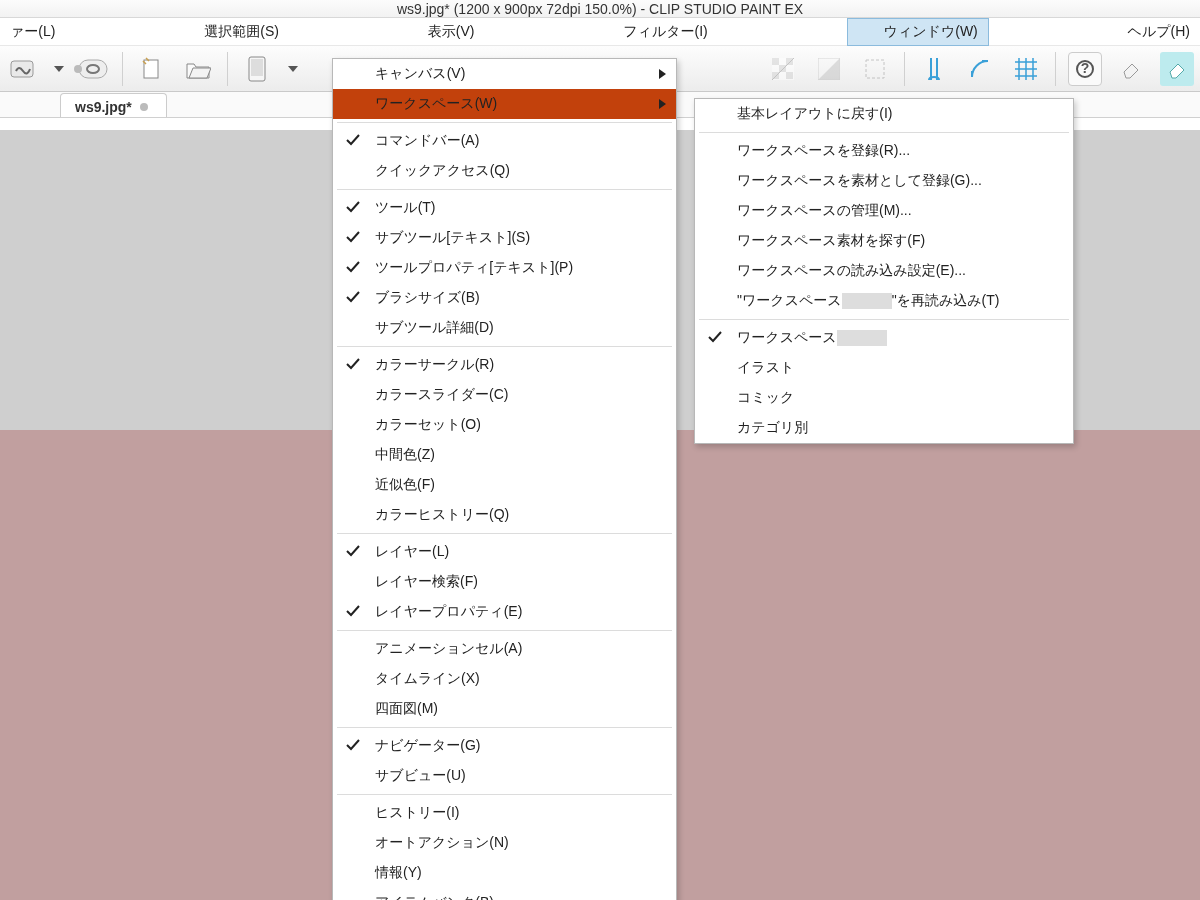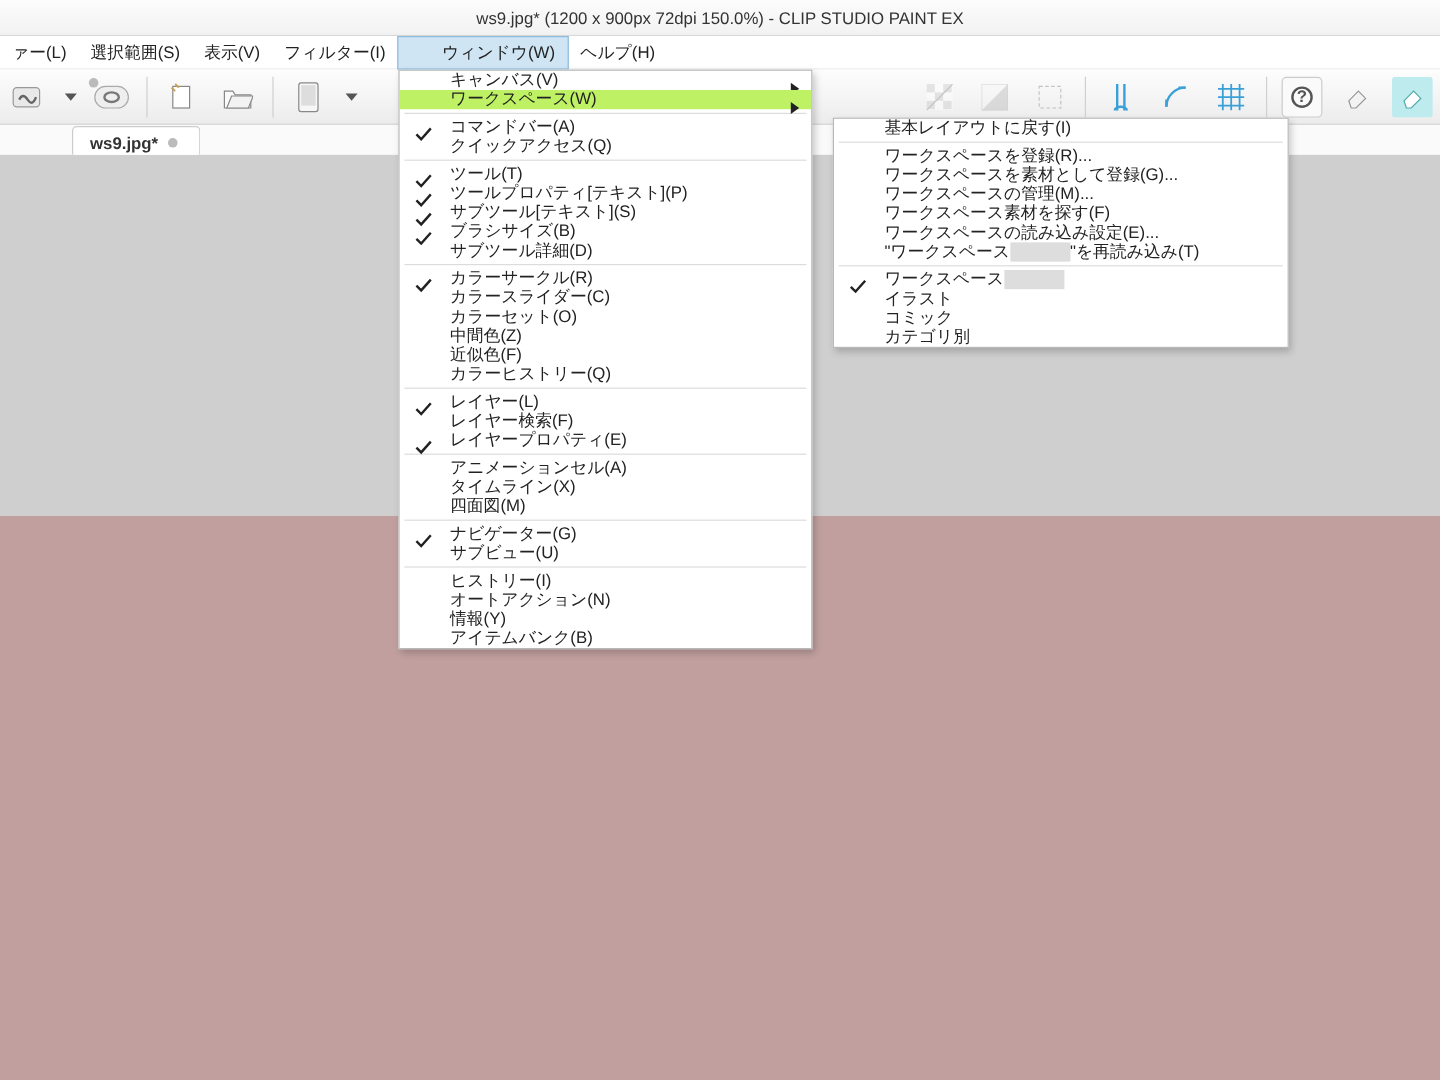--- a/index.html
+++ b/index.html
@@ -1,34 +1,34 @@
 <!DOCTYPE html>
 <html><head>
 <meta charset="utf-8">
 <style>
 *{margin:0;padding:0;box-sizing:border-box;font-family:"Yu Gothic UI","Meiryo",sans-serif;font-size:14px;}
 body{width:1200px;height:900px;background:#fff;overflow:hidden;position:relative;}
-.titlebar{height:30px;background:linear-gradient(#fcfcfc,#f2f2f2);border-bottom:1px solid #d8d8d8;display:flex;align-items:center;justify-content:center;color:#333;font-size:15px;}
-.menubar{height:28px;background:#fff;display:flex;align-items:center;padding-left:0;border-bottom:1px solid #e8e8e8;}
+.titlebar{height:18px;background:linear-gradient(#fcfcfc,#f2f2f2);border-bottom:1px solid #d8d8d8;display:flex;align-items:center;justify-content:center;color:#333;font-size:15px;}
+.menubar{height:28px;background:#fff;display:flex;align-items:center;padding-left:0;border-bottom:1px solid #e8e8e8;justify-content:space-between;}
 .menubar .mitem{padding:4px 10px;color:#222;cursor:default;}
 .menubar .mitem.active{background:#cfe5f4;border:1px solid #8bbbdd;padding-left:36px;}
 .toolbar{height:46px;background:linear-gradient(#fdfdfd,#ececec);border-bottom:1px solid #c9c9c9;display:flex;align-items:center;gap:12px;padding:0 6px;}
 .tb-btn{width:34px;height:34px;display:flex;align-items:center;justify-content:center;border:1px solid transparent;border-radius:2px;}
 .tb-sep{width:1px;height:34px;background:#d0d0d0;}
 .dd{width:0;height:0;border-left:5px solid transparent;border-right:5px solid transparent;border-top:6px solid #555;margin-left:2px;}
 .tabbar{height:26px;background:#fafafa;border-bottom:1px solid #d0d0d0;display:flex;align-items:flex-end;padding-left:60px;}
 .tab{height:24px;background:#fff;border:1px solid #ccc;border-bottom:none;border-radius:4px 4px 0 0;padding:2px 18px 0 14px;display:flex;align-items:center;gap:8px;font-size:13px;color:#333;font-weight:bold;}
 .dotleft{position:absolute;left:74px;top:65px;width:8px;height:8px;border-radius:50%;background:#bbb;}
 .canvas-area{position:absolute;top:130px;left:0;right:0;bottom:0;background:#cfcfcf;}
 .canvas{position:absolute;top:300px;left:0;right:0;bottom:0;background:#c19f9f;}
 .dropdown{position:absolute;background:#fff;border:1px solid #b8b8b8;box-shadow:2px 3px 6px rgba(0,0,0,.2);}
 .dd-main{left:332px;top:58px;width:345px;}
 .dd-sub{left:694px;top:98px;width:380px;}
-.dd-row{height:16px;display:flex;align-items:center;padding-left:42px;position:relative;color:#222;font-size:15px;}
-.dd-row.highlight{background:#bef264;}
+.dd-row{height:30px;display:flex;align-items:center;padding-left:42px;position:relative;color:#222;font-size:15px;}
+.dd-row.highlight{background:#c2410c;}
 .dd-row .check{position:absolute;left:12px;top:7px;}
 .dd-row .arrow{position:absolute;right:10px;top:10px;width:0;height:0;border-top:5px solid transparent;border-bottom:5px solid transparent;border-left:7px solid #222;}
 .dd-sep{height:1px;background:#dcdcdc;margin:3px 4px;}
 .redact{display:inline-block;width:50px;height:16px;background:#ddd;vertical-align:middle;}
 svg{display:block;}
 </style>
 </head>
 <body>
 
 <div class="titlebar">
@@ -180,29 +180,29 @@
         </svg>
       </span>
       <span>ツール(T)</span>
     </div>
     <div class="dd-row">
       <span class="check">
         <svg width="16" height="14">
           <path d="M2 7l4 4 8-9" fill="none" stroke="#222" stroke-width="2"></path>
         </svg>
       </span>
+      <span>サブツール[テキスト](S)</span>
+    </div>
+    <div class="dd-row">
+      <span class="check">
+        <svg width="16" height="14">
+          <path d="M2 7l4 4 8-9" fill="none" stroke="#222" stroke-width="2"></path>
+        </svg>
+      </span>
       <span>ツールプロパティ[テキスト](P)</span>
-    </div>
-    <div class="dd-row">
-      <span class="check">
-        <svg width="16" height="14">
-          <path d="M2 7l4 4 8-9" fill="none" stroke="#222" stroke-width="2"></path>
-        </svg>
-      </span>
-      <span>サブツール[テキスト](S)</span>
     </div>
     <div class="dd-row">
       <span class="check">
         <svg width="16" height="14">
           <path d="M2 7l4 4 8-9" fill="none" stroke="#222" stroke-width="2"></path>
         </svg>
       </span>
       <span>ブラシサイズ(B)</span>
     </div>
     <div class="dd-row">

